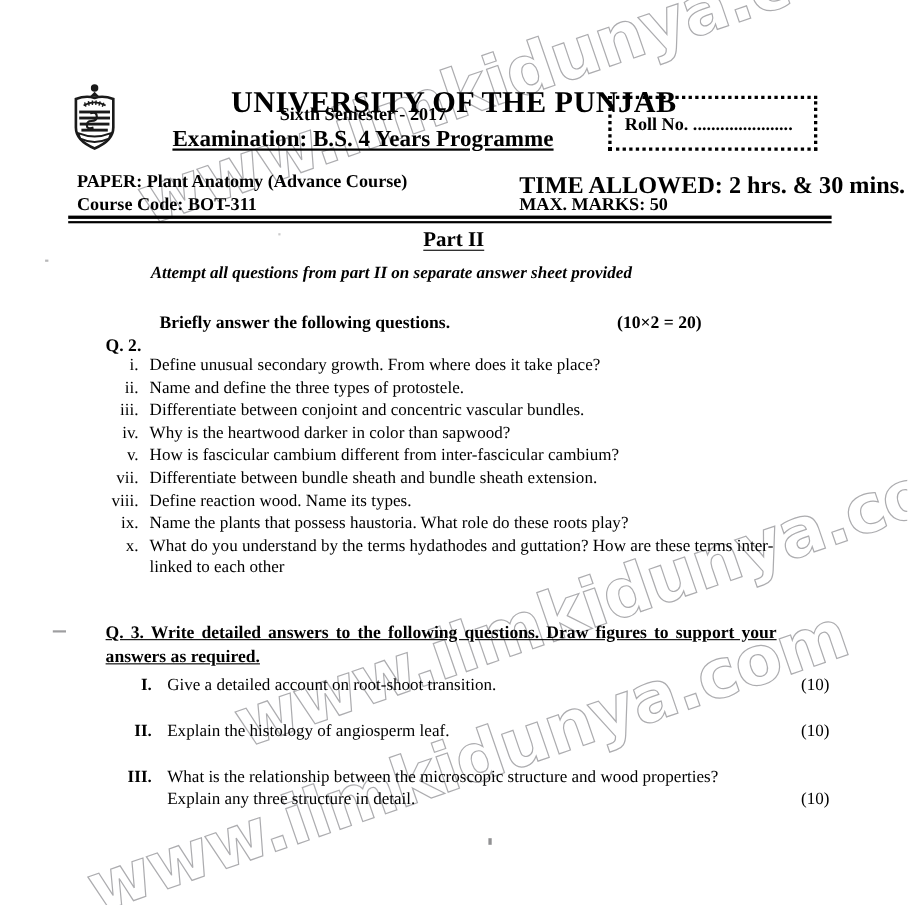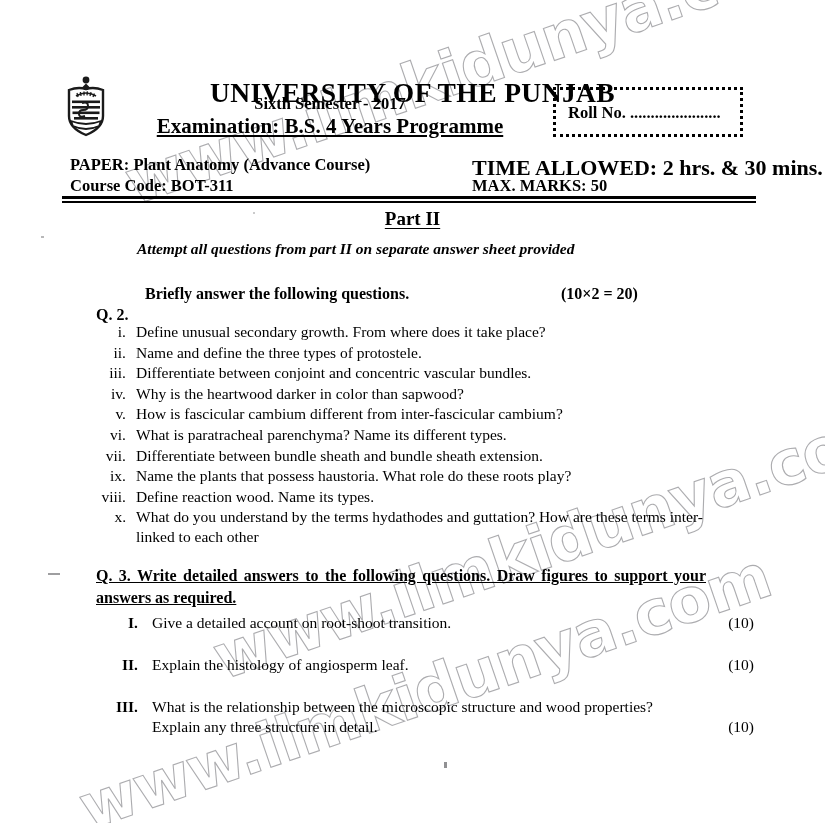--- a/index.html
+++ b/index.html
@@ -301,34 +301,30 @@
     </div>
     <div class="sub-item">
       <span class="sub-num">iv.</span>
       <span class="sub-text">Why is the heartwood darker in color than sapwood?</span>
     </div>
     <div class="sub-item">
       <span class="sub-num">v.</span>
       <span class="sub-text">How is fascicular cambium different from inter-fascicular cambium?</span>
     </div>
     <div class="sub-item">
-      <span class="sub-num">vi.</span>
-      <span class="sub-text">What is paratracheal parenchyma? Name its different types.</span>
-    </div>
-    <div class="sub-item">
       <span class="sub-num">vii.</span>
       <span class="sub-text">Differentiate between bundle sheath and bundle sheath extension.</span>
     </div>
     <div class="sub-item">
+      <span class="sub-num">viii.</span>
+      <span class="sub-text">Define reaction wood. Name its types.</span>
+    </div>
+    <div class="sub-item">
       <span class="sub-num">ix.</span>
       <span class="sub-text">Name the plants that possess haustoria. What role do these roots play?</span>
-    </div>
-    <div class="sub-item">
-      <span class="sub-num">viii.</span>
-      <span class="sub-text">Define reaction wood. Name its types.</span>
     </div>
     <div class="sub-item">
       <span class="sub-num">x.</span>
       <span class="sub-text">What do you understand by the terms hydathodes and guttation? How are these terms inter-linked to each other</span>
     </div>
   </div>
 
   <div class="q3-block">
     <span>Q. 3. Write detailed answers to the following questions. Draw figures to support your answers as required.</span>
   </div>

